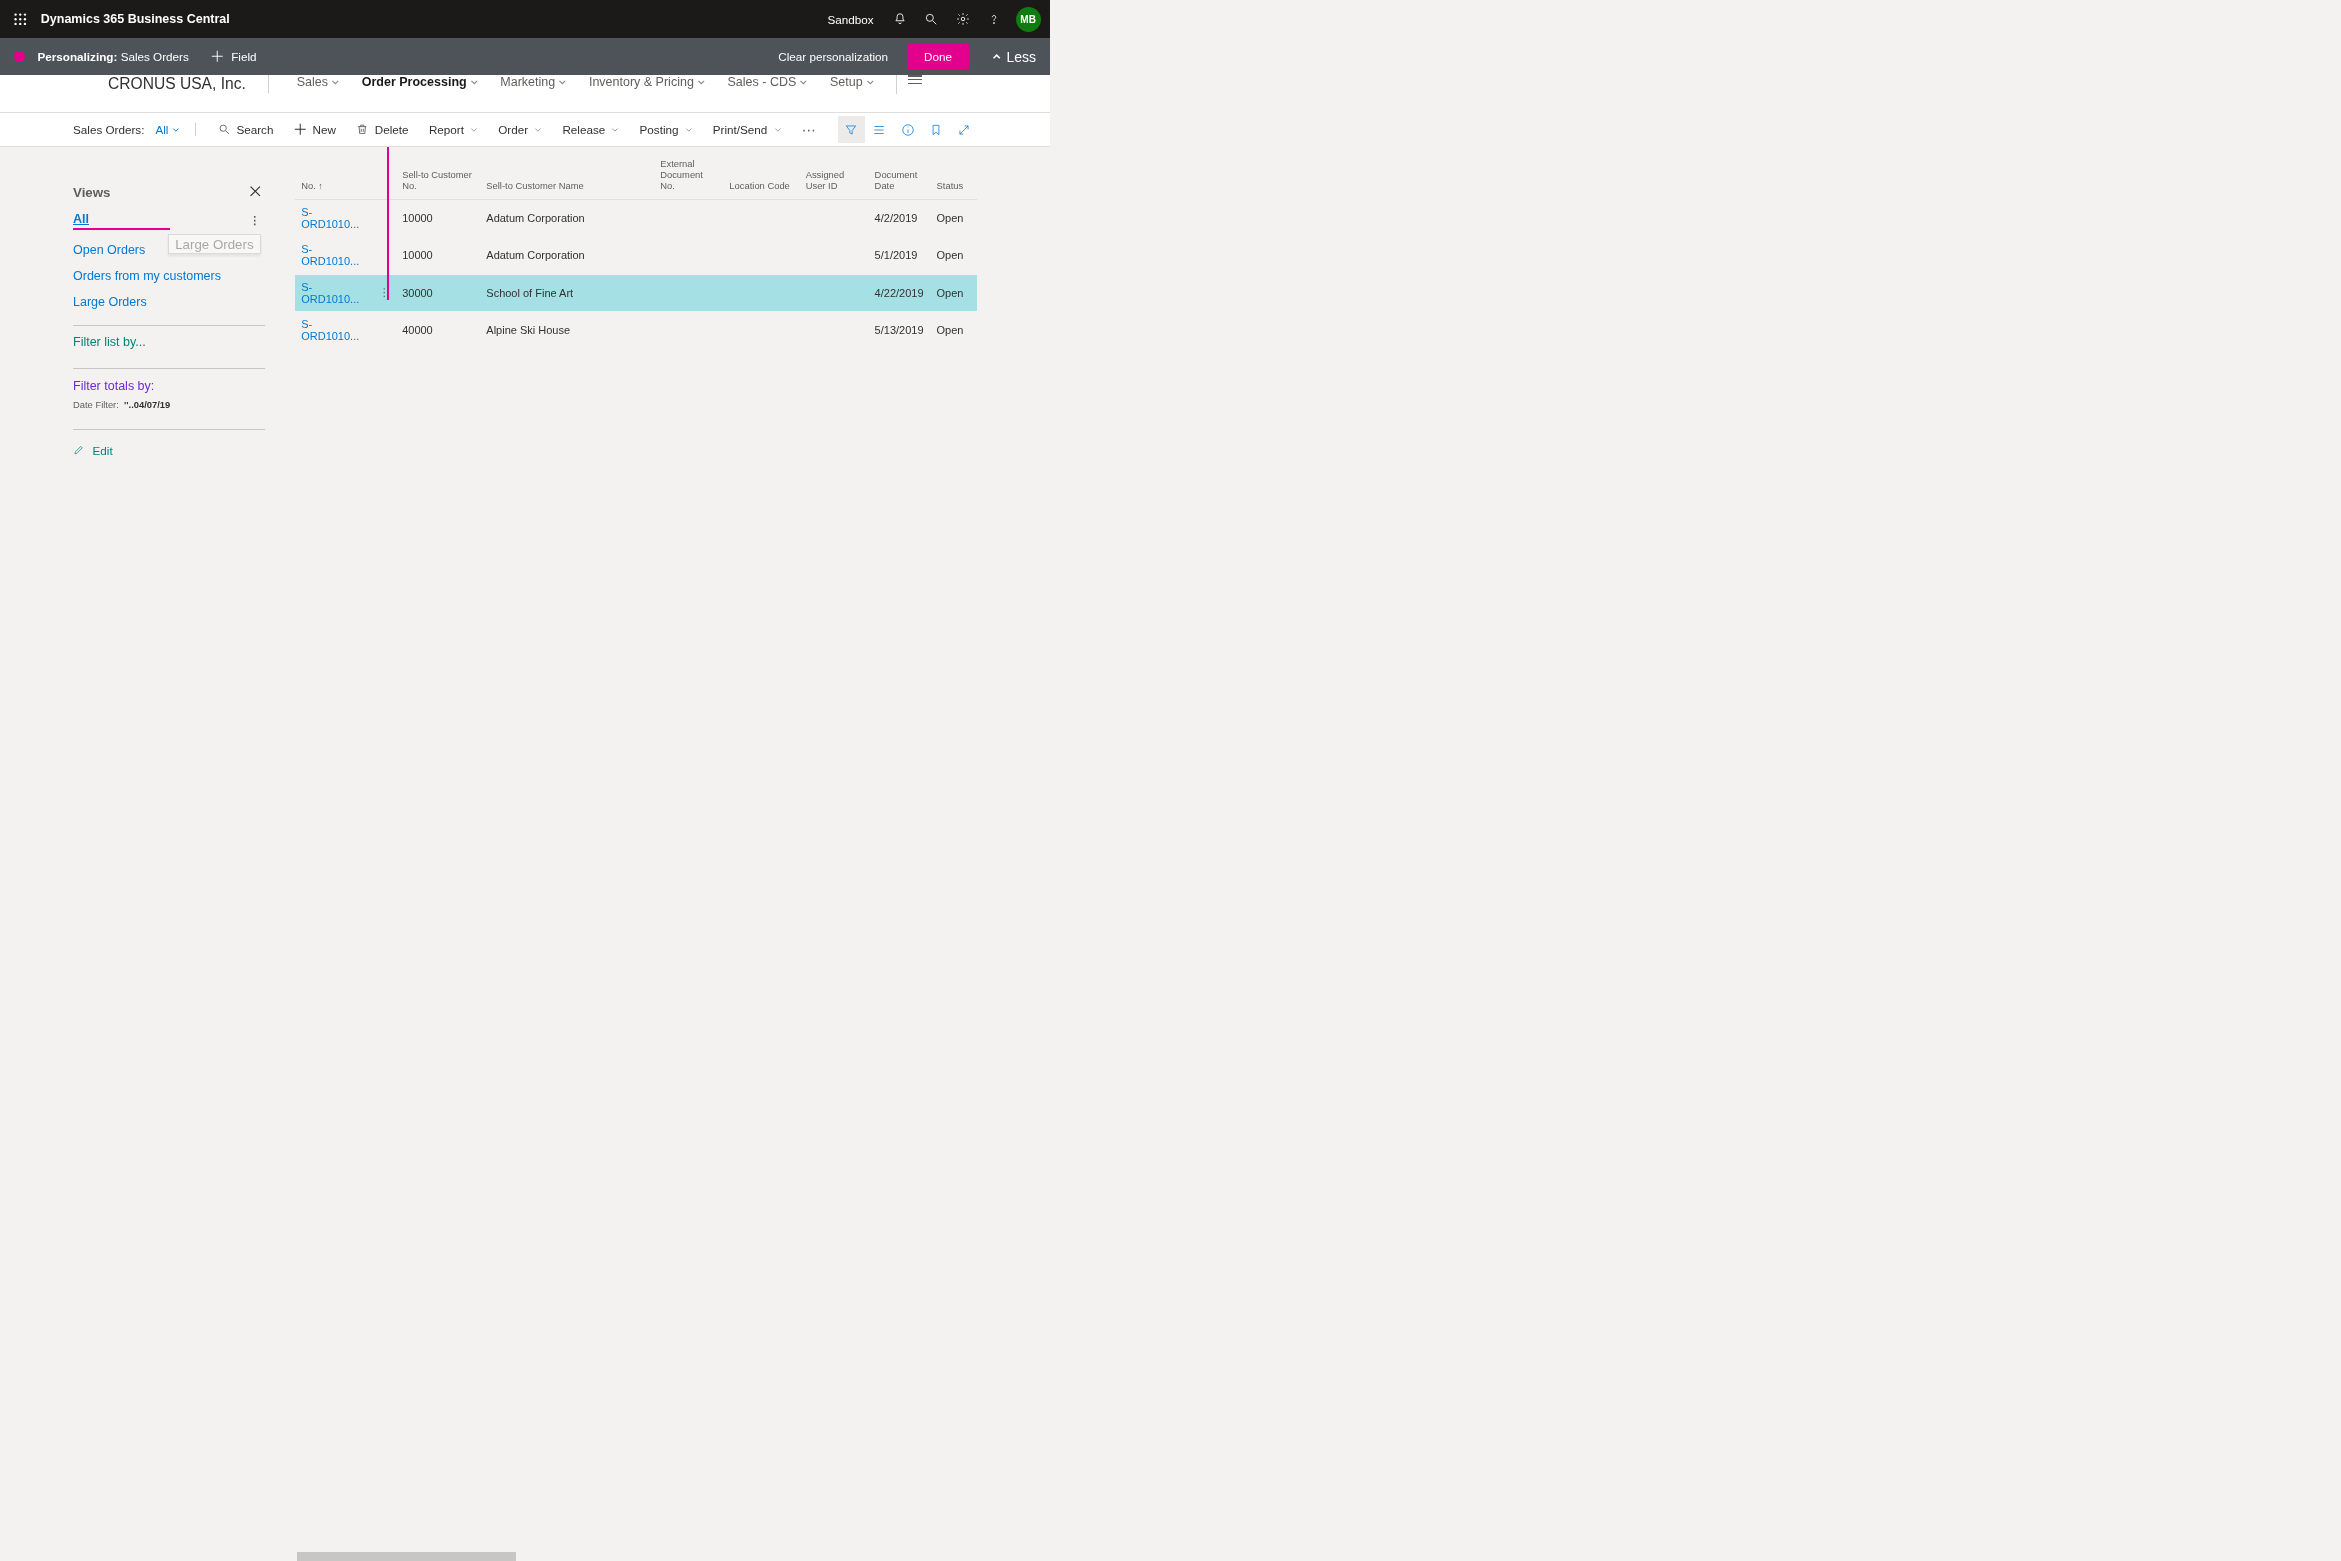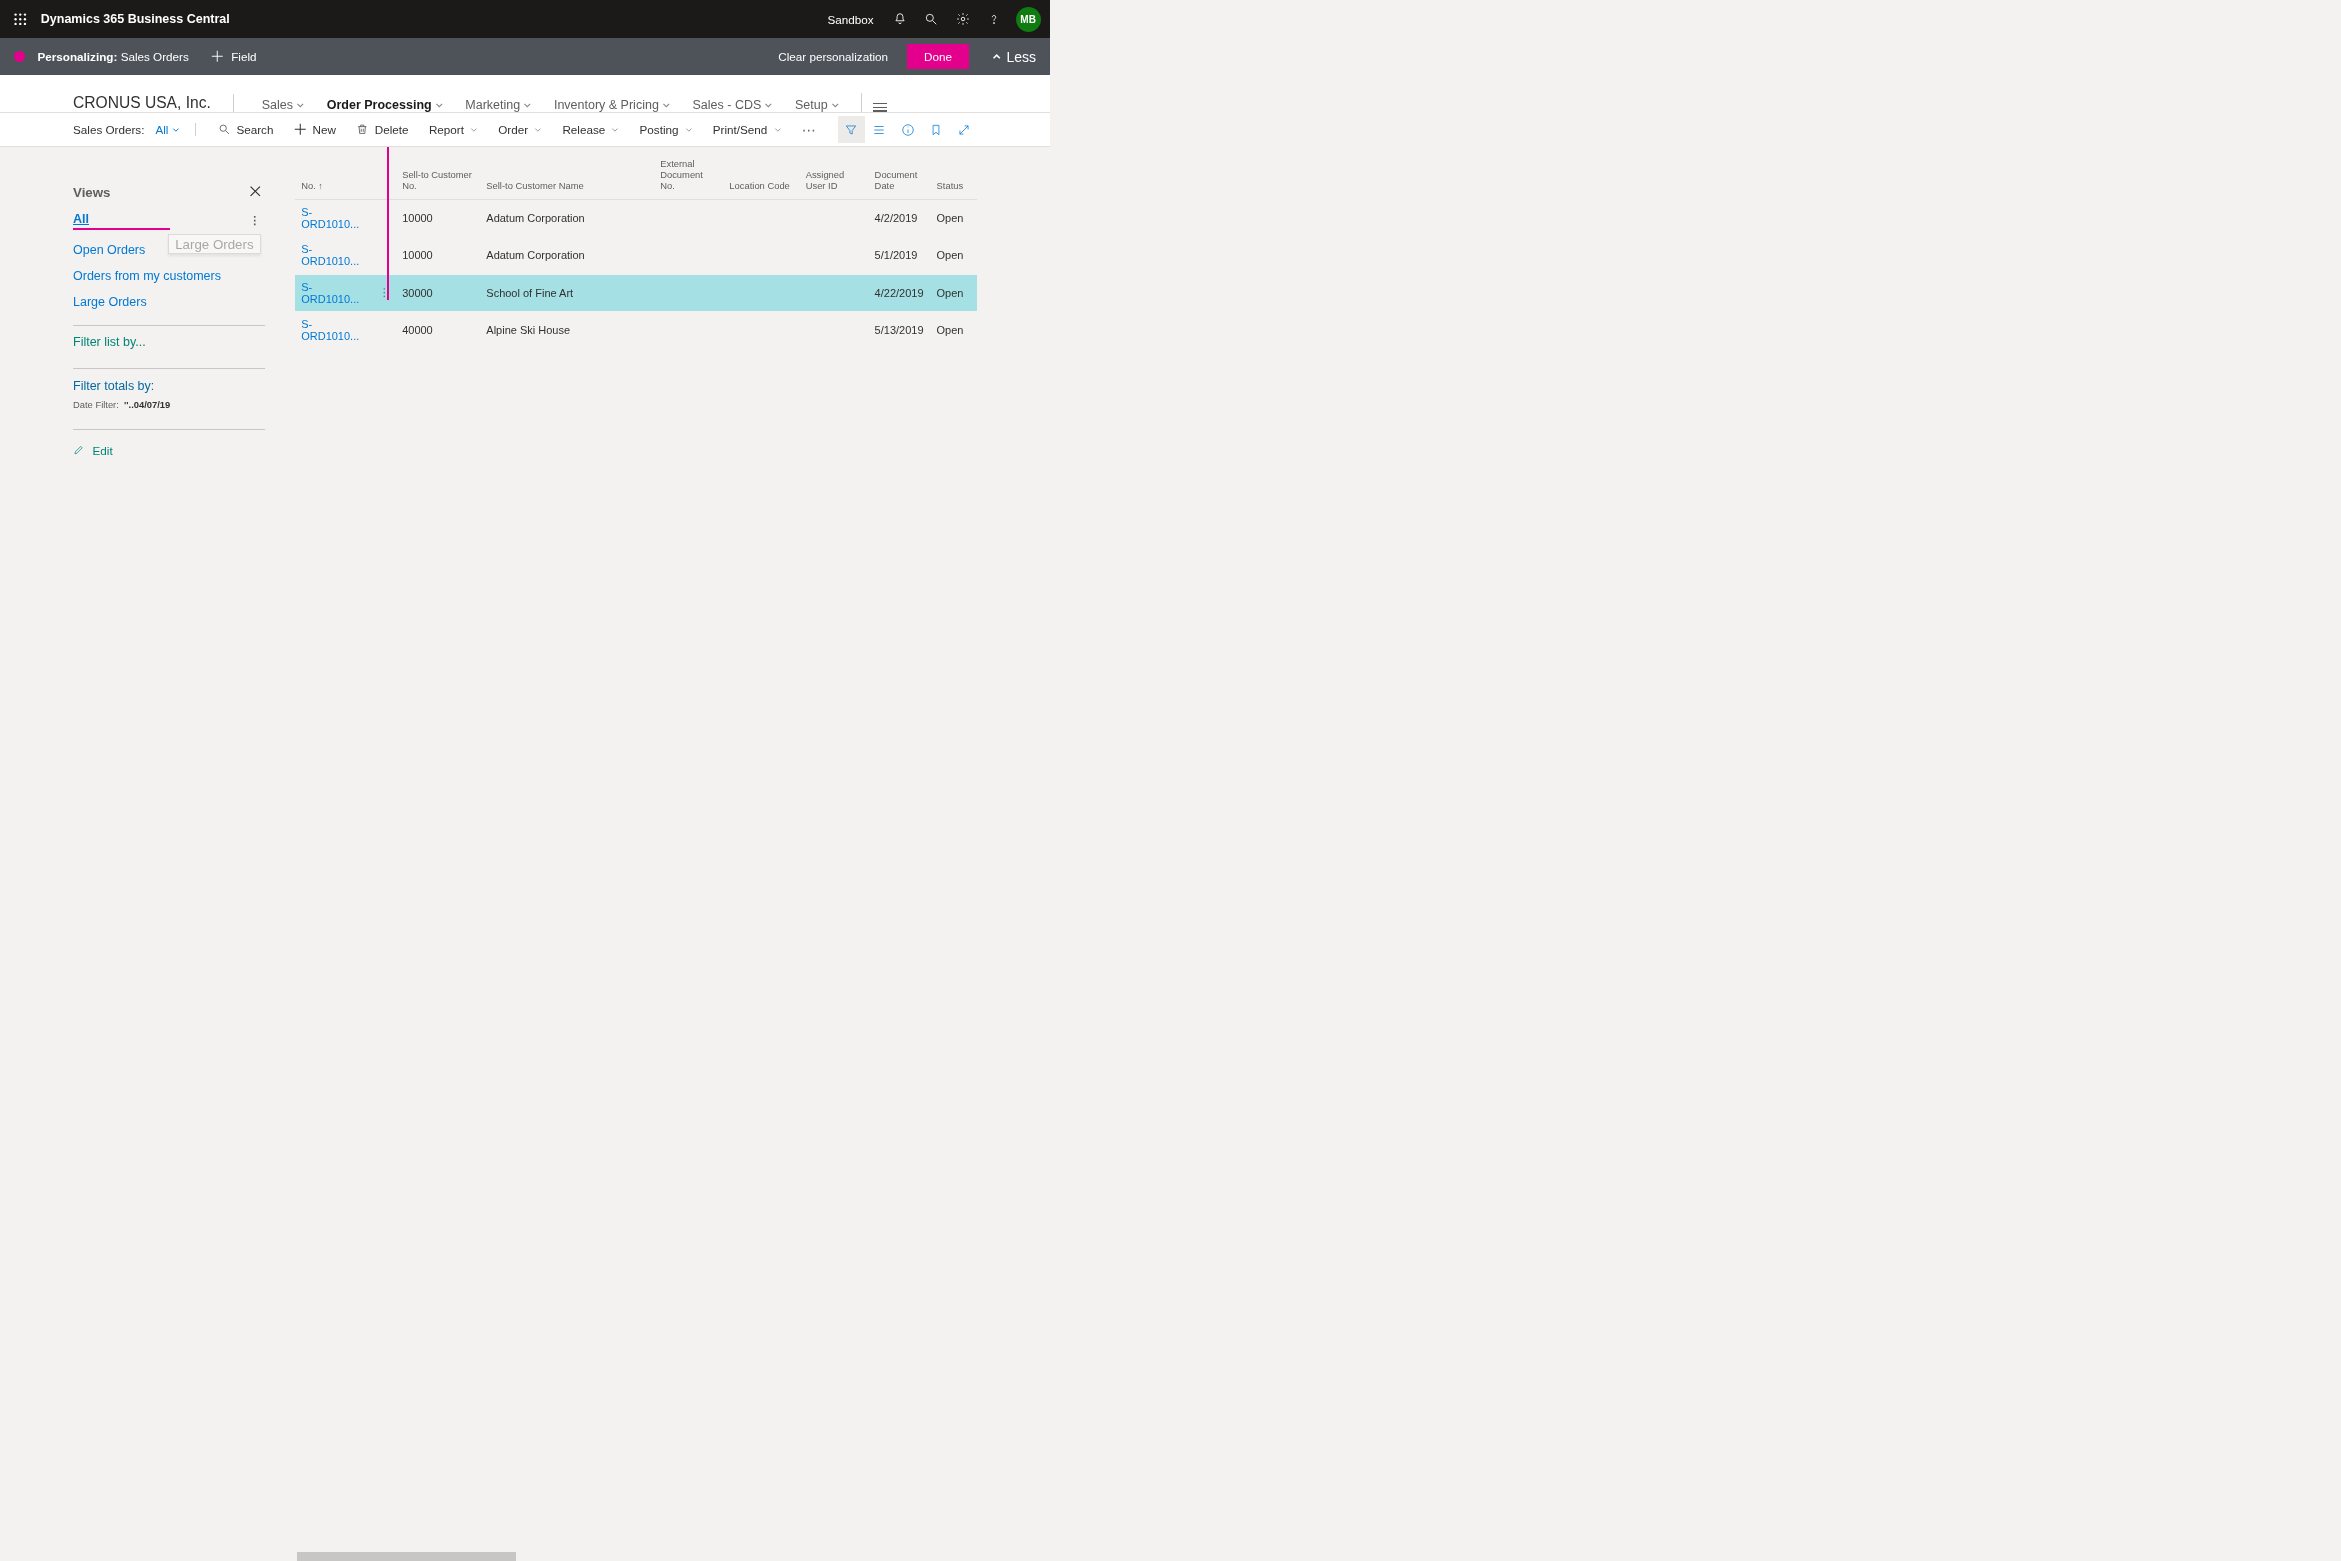--- a/index.html
+++ b/index.html
@@ -23,21 +23,21 @@
   .personalize-label b { font-weight: 600; }
   .add-field { display: flex; align-items: center; gap: 7.8px; cursor: pointer; font-size: 11.7px; }
   .add-field svg { width: 12.5px; height: 12.5px; stroke: #fff; fill: none; stroke-width: 1.2; }
   .personalize-spacer { flex: 1; }
   .clear-personalization { font-size: 11.7px; margin-right: 19px; cursor: pointer; margin-left: 35px; }
   .done-btn { background: #e3008c; color: #fff; border: none; padding: 6.2px 17px; font-size: 11.7px; cursor: pointer; margin-right: 23.4px; }
   .less-toggle { display: flex; align-items: center; gap: 4.7px; cursor: pointer; font-size: 14px; }
   .less-toggle svg { width: 9.4px; height: 9.4px; stroke: #fff; fill: none; stroke-width: 2; }
   
   
-  .nav-bar { background: #fff; height: 38px; display: flex; align-items: flex-end; padding: 0 73px; border-bottom: 0.8px solid #e1dfdd; }
+  .nav-bar { background: #fff; height: 38px; display: flex; align-items: flex-start; padding: 0 108px; border-bottom: 0.8px solid #e1dfdd; }
   .company-name { font-size: 15.6px; color: #323130; padding-right: 22px; border-right: 0.8px solid #d2d0ce; margin-right: 17px; }
   .nav-item { display: flex; align-items: center; gap: 3.1px; padding: 0 11px; font-size: 12.5px; color: #605e5c; cursor: pointer; }
   .nav-item.active { color: #1b1a19; font-weight: 600; }
   .nav-item svg { width: 8.6px; height: 8.6px; stroke: #8a8886; fill: none; stroke-width: 1.5; }
   .nav-right-divider { border-left: 0.8px solid #d2d0ce; height: 19px; margin: 0 11px; }
   .hamburger { width: 19px; display: flex; flex-direction: column; gap: 2.3px; cursor: pointer; }
   .hamburger span { height: 1.6px; background: #605e5c; width: 14px; }
   
   
   .action-bar { background: #fff; height: 34px; display: flex; align-items: center; padding: 0 73px; border-bottom: 0.8px solid #e1dfdd; }
@@ -63,21 +63,21 @@
   .close-x svg { width: 12.5px; height: 12.5px; stroke: #323130; stroke-width: 1.5; fill: none; cursor: pointer; }
   .view-row { position: relative; padding: 6.2px 0; font-size: 12.5px; }
   .view-row.active-view { font-weight: 600; }
   .view-row.active-view .view-link { text-decoration: underline; color: #0078d4; }
   .view-row .view-link { color: #0078d4; cursor: pointer; }
   .view-row .more-dots { position: absolute; right: 4.7px; top: 7.8px; color: #605e5c; cursor: pointer; font-size: 11px; }
   .active-bar { height: 2.3px; background: #e3008c; width: 97px; margin-top: 1.6px; }
   .drag-ghost { position: absolute; left: 95px; top: -2.3px; color: #8a8886; font-size: 13.3px; background: rgba(255,255,255,0.6); padding: 1.6px 6.2px; border: 0.8px solid #d2d0ce; opacity: 0.7; white-space: nowrap; box-shadow: 0 1.6px 3.1px rgba(0,0,0,0.1); }
   .filter-section { border-top: 0.8px solid #c8c6c4; margin-top: 9.4px; padding: 9.4px 0; }
   .filter-link { color: #008575; font-size: 12.5px; cursor: pointer; }
-  .filter-heading { color: #0369a1; font-size: 12.5px; margin-bottom: 6.2px; }
+  .filter-heading { color: #6d28d9; font-size: 12.5px; margin-bottom: 6.2px; }
   .date-filter { font-size: 9.4px; color: #605e5c; }
   .date-filter b { font-weight: 600; color: #323130; }
   .edit-link { display: flex; align-items: center; gap: 7.8px; color: #008575; font-size: 11.7px; cursor: pointer; padding: 4.7px 0; }
   .edit-link svg { width: 11.7px; height: 11.7px; stroke: #008575; fill: none; stroke-width: 1.5; }
   
   
   .table-area { flex: 1; margin-left: 30px; position: relative; }
   .col-redline { position: absolute; left: 92px; top: 0; bottom: 0; width: 2.3px; background: #e3008c; z-index: 5; height: 153px; }
   table { width: 100%; border-collapse: collapse; }
   th { text-align: left; font-size: 9.4px; font-weight: 400; color: #605e5c; padding: 11px 6.2px 7.8px 6.2px; vertical-align: bottom; border-bottom: 0.8px solid #e1dfdd; white-space: normal; }

